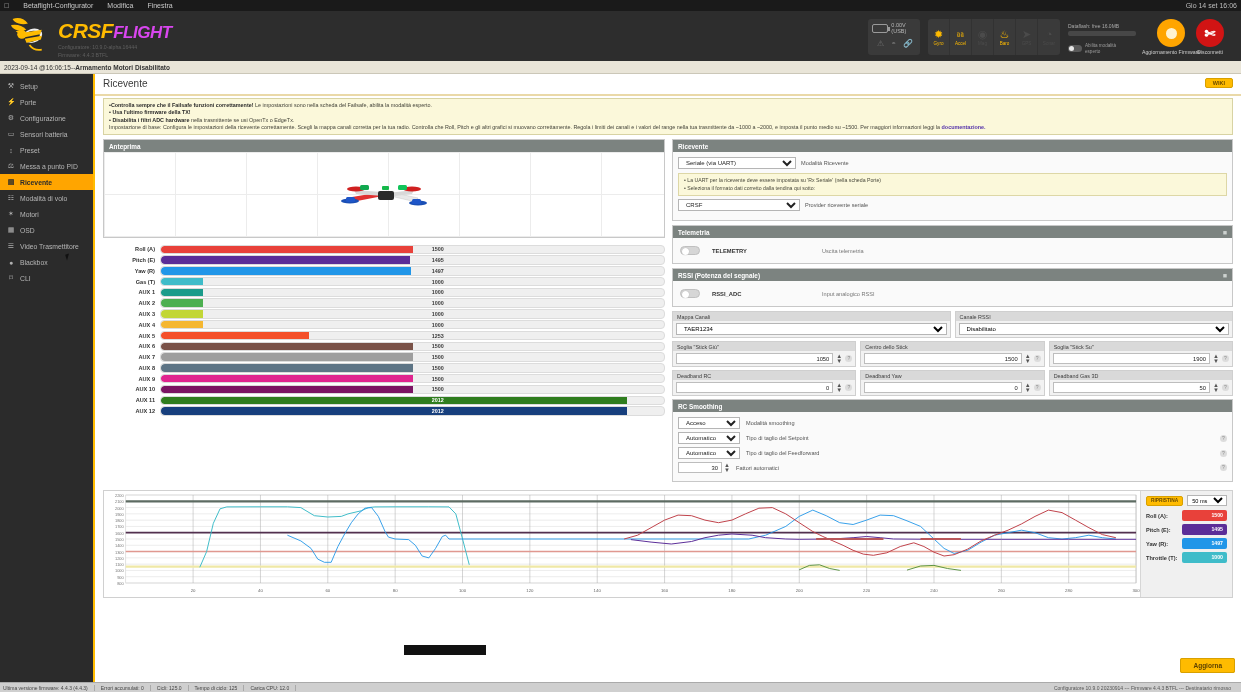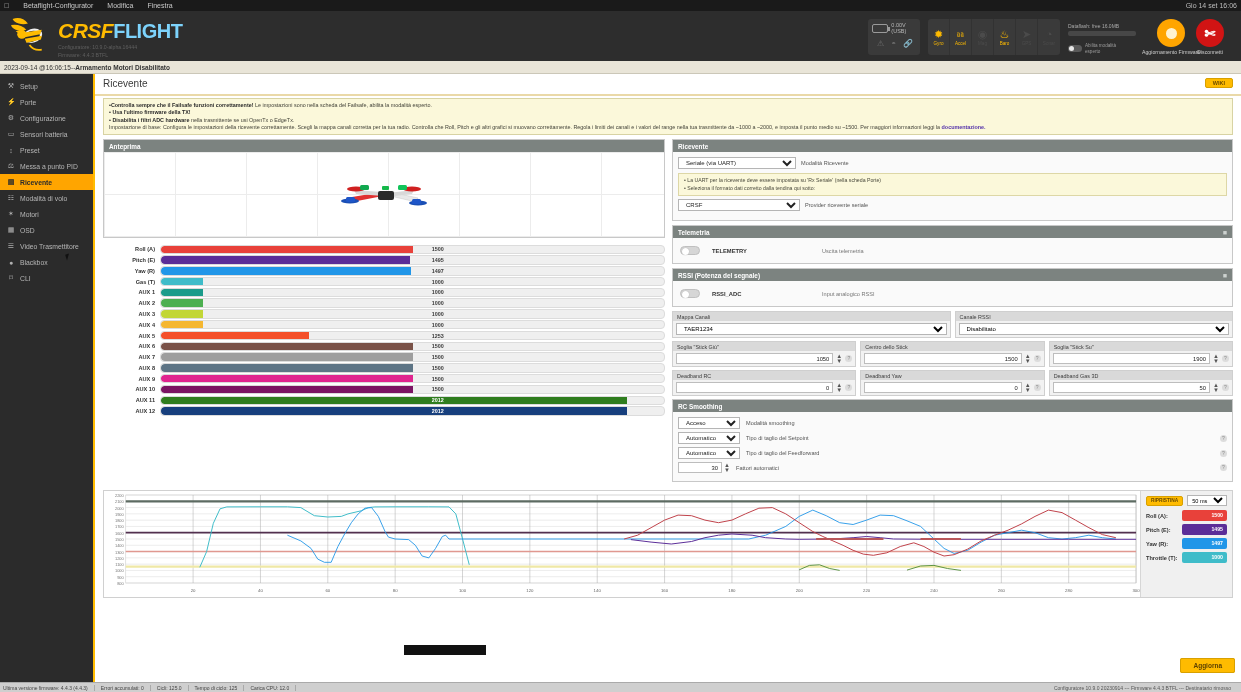--- a/index.html
+++ b/index.html
@@ -21,21 +21,21 @@
 
   
   .bf-header {
     position: absolute; top: 11px; left: 0; width: 1241px; height: 50px;
     background: #2d2d2d;
   }
   .logo-wrap { position: absolute; left: 8px; top: 3px; display: flex; align-items: flex-start; }
   .bee { width: 46px; height: 42px; }
   .logo-text { margin-left: 4px; margin-top: 5px; }
   .logo-beta { font-size: 21px; font-weight: bold; font-style: italic; color: #ffbb00; letter-spacing: -0.5px;}
-  .logo-flight { font-size: 20px; font-weight: bold; color: #7dd3fc; letter-spacing: -0.5px;}
+  .logo-flight { font-size: 17px; font-weight: bold; font-style: italic; color: #d946ef; letter-spacing: -0.5px;}
   .logo-sub { font-size: 5.2px; color: #5f5f5f; line-height: 7px; margin-top: 1px; }
 
   
   .tb { position: absolute; top: 8px; display: flex; align-items: center; }
   .tb-battery {
     left: 868px; background: #3a3a3a; border-radius: 3px; width: 52px; height: 36px;
     flex-direction: column; padding: 3px 4px;
   }
   .bat-row { display: flex; align-items: center; gap: 3px; }
   .bat-icon { width: 20px; height: 9px; border: 1px solid #9a9a9a; border-radius: 2px; position: relative; }

